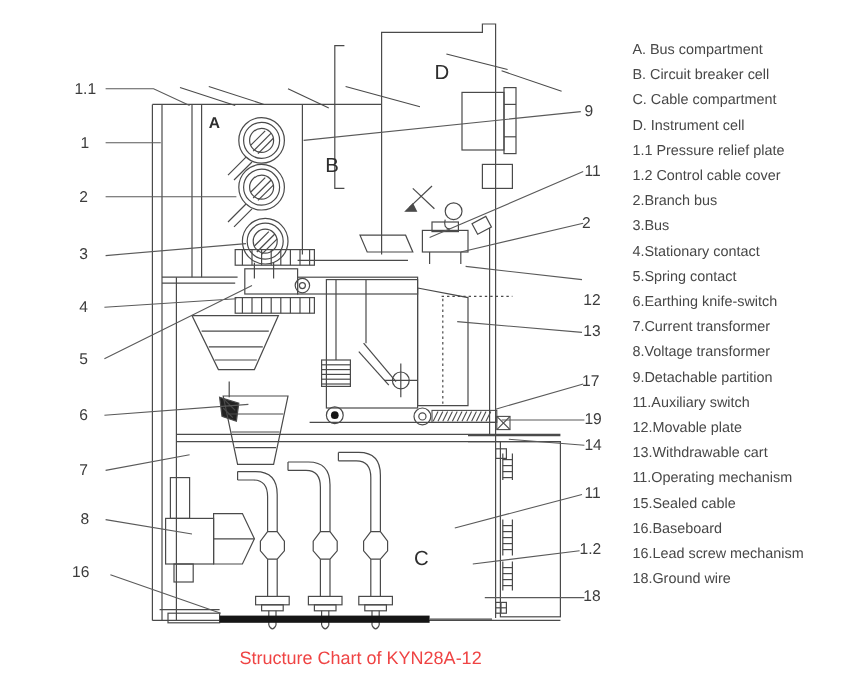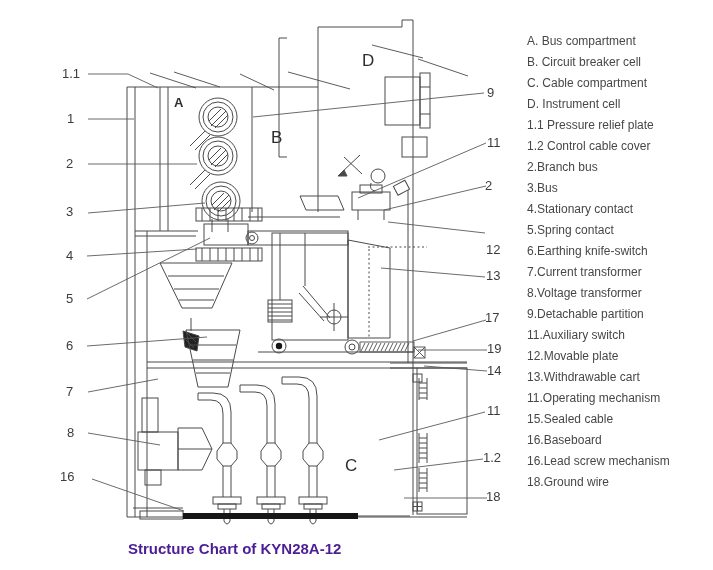--- a/index.html
+++ b/index.html
@@ -5,22 +5,22 @@
   html,body{margin:0;padding:0;background:#ffffff;}
   .stage{position:relative;width:713px;height:570px;background:#ffffff;overflow:hidden;
          font-family:"Liberation Sans", sans-serif;}
   svg{position:absolute;left:0;top:0;}
   .co{position:absolute;font-size:13px;line-height:1;color:#3c3c3c;white-space:nowrap;}
   .comp{position:absolute;color:#2e2e2e;line-height:1;white-space:nowrap;}
   .comp.small{font-size:13px;font-weight:bold;}
   .comp.big{font-size:17px;}
   .legend{position:absolute;left:527px;top:31px;width:186px;}
   .lg{height:21px;line-height:21px;font-size:12px;color:#474747;white-space:nowrap;}
-  .title{position:absolute;left:128px;top:540px;width:345px;
-         font-size:15px;font-weight:bold;color:#4c1d95;}
+  .title{position:absolute;left:128px;top:540px;width:345px;text-align:center;
+         font-size:15px;font-weight:normal;color:#ef4444;}
 </style>
 </head>
 <body>
 
 <div class="stage">
 
   <svg width="713" height="570" viewBox="0 0 713 570" stroke="#4a4a4a" fill="none" stroke-width="1">
 
     <g>
       <line x1="127" y1="87" x2="127" y2="517"></line>

